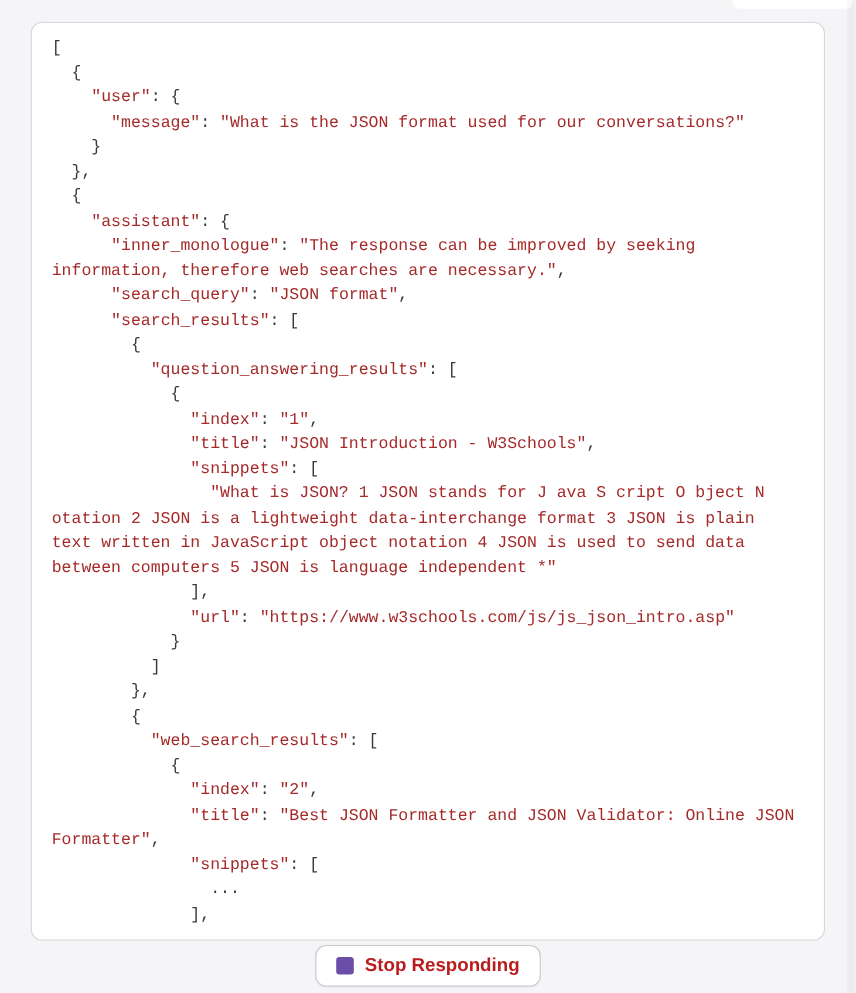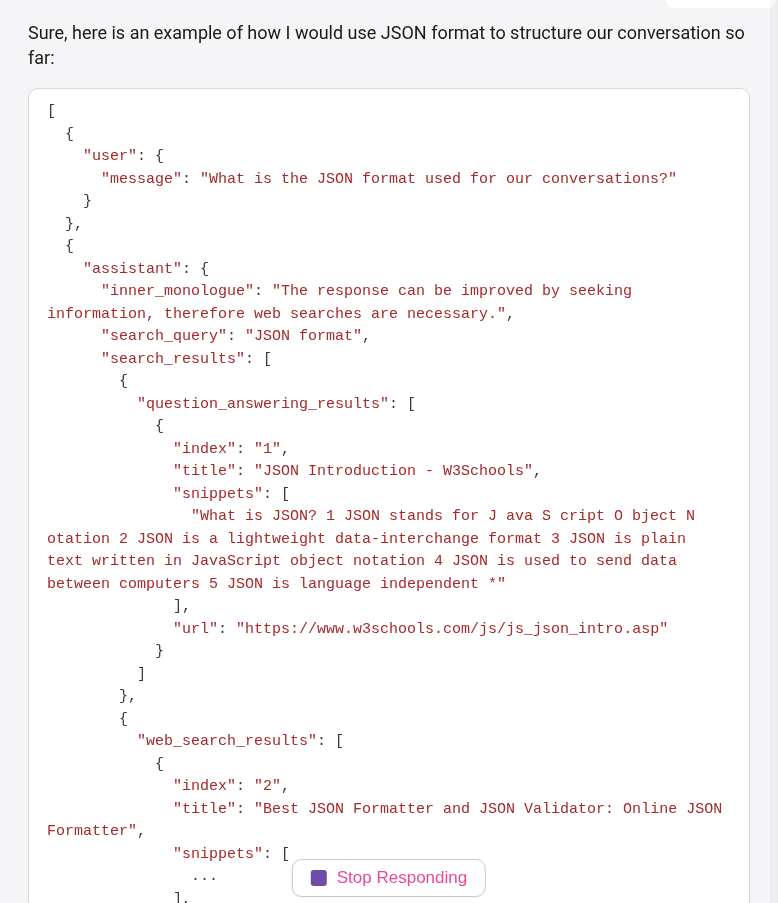--- a/index.html
+++ b/index.html
@@ -54,22 +54,23 @@
       transform: translateX(-50%);
       background: #ffffff;
       border: 1px solid #c9c9cf;
       border-radius: 10px;
       padding: 8px 18px;
       display: flex;
       align-items: center;
       gap: 10px;
       cursor: pointer;
       font-size: 17px;
-      color: #ec4899;
+      color: #b91c1c;
       box-shadow: 0 1px 2px rgba(0,0,0,0.04);
+      font-weight: bold;
     }
     .stop-icon {
       width: 16px;
       height: 16px;
       background: #6b4ea8;
       border-radius: 3px;
     }
     .top-edge {
       position: absolute;
       top: 0;
@@ -89,21 +90,20 @@
       background: rgba(0,0,0,0.03);
     }
   </style>
 </head>
 <body>
 
 <div class="top-edge"></div>
 <div class="scrollbar-track"></div>
 
 <div class="content-area">
-  <p class="intro-text">Sure, here is an example of how I would use JSON format to structure our conversation so far:</p>
 
   <div class="code-block"><span class="punct">[</span>
   <span class="punct">{</span>
     <span class="key">"user"</span><span class="punct">: {</span>
       <span class="key">"message"</span><span class="punct">: </span><span class="string">"What is the JSON format used for our conversations?"</span>
     <span class="punct">}</span>
   <span class="punct">},</span>
   <span class="punct">{</span>
     <span class="key">"assistant"</span><span class="punct">: {</span>
       <span class="key">"inner_monologue"</span><span class="punct">: </span><span class="string">"The response can be improved by seeking information, therefore web searches are necessary."</span><span class="punct">,</span>

